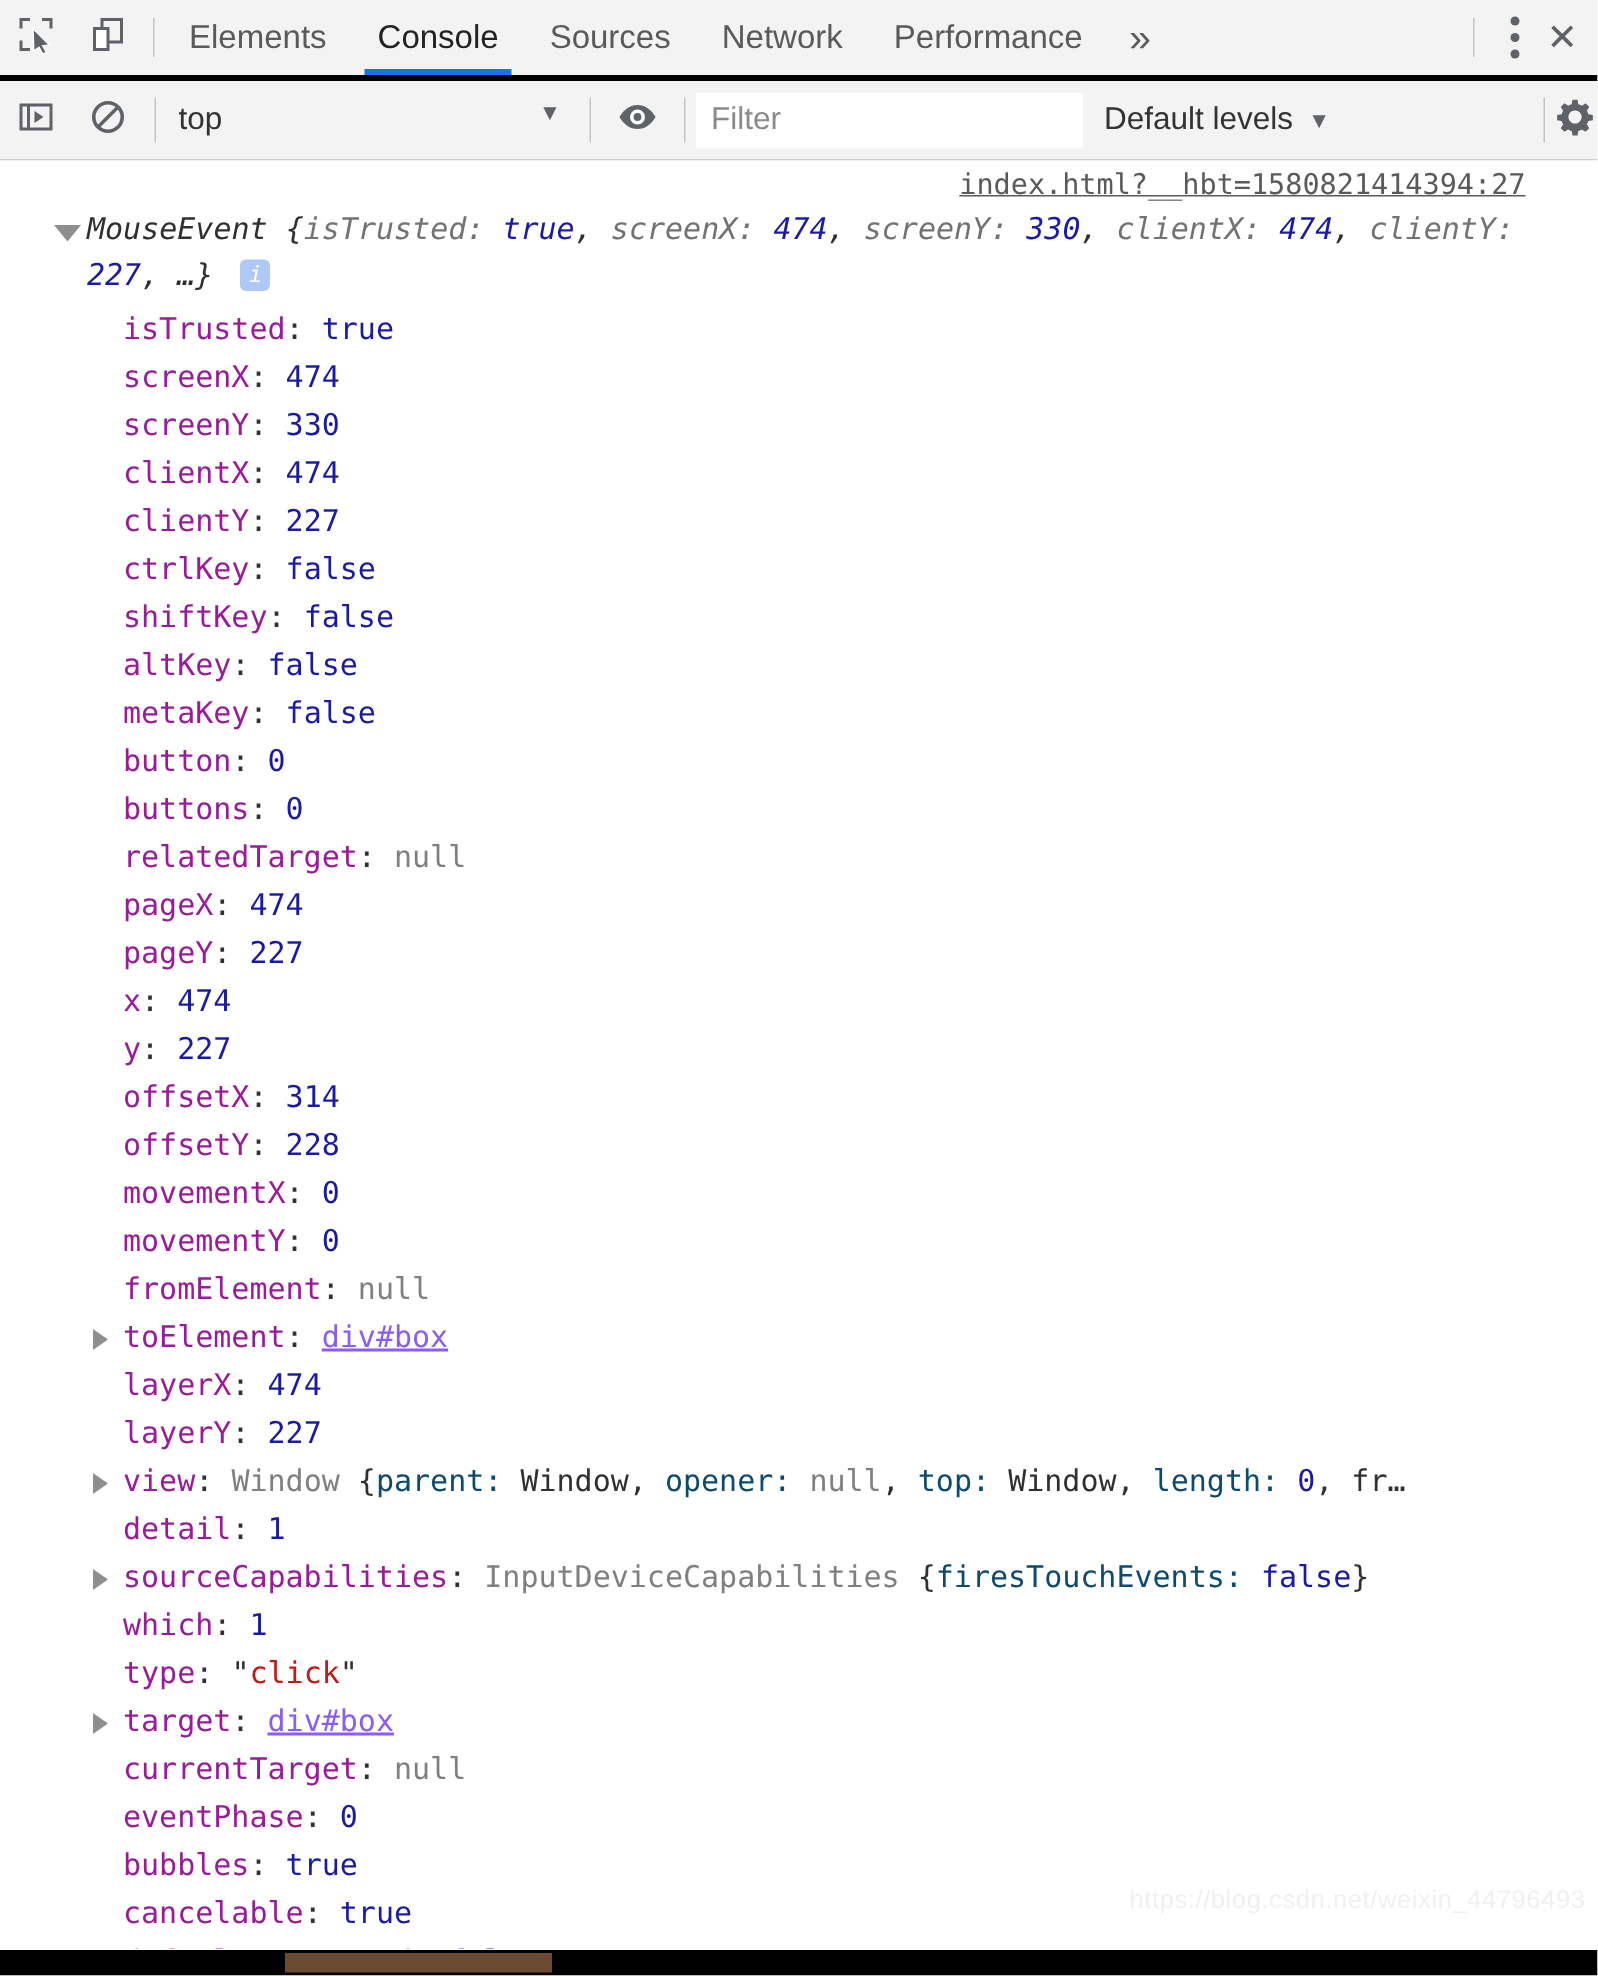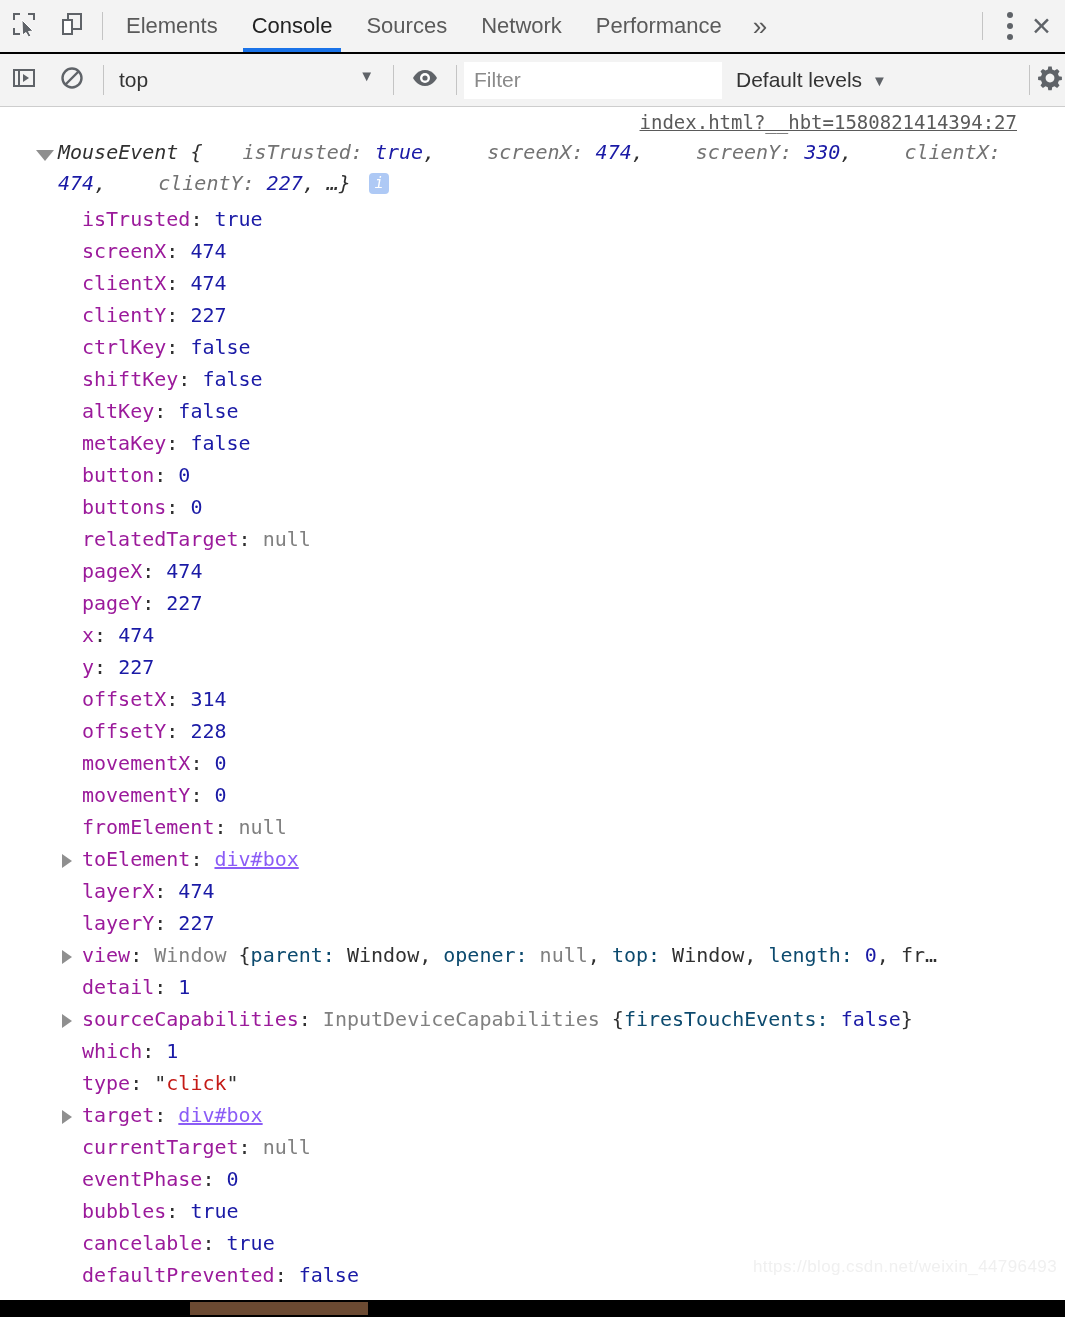--- a/index.html
+++ b/index.html
@@ -12,21 +12,21 @@
     height: 1317px;
     overflow: hidden;
     font-family: "Liberation Sans", sans-serif;
     position: relative;
   }
 
   
   #devtools-tabbar {
     height: 54px;
     background: #f3f3f3;
-    border-bottom: 2px solid #000000;
+    border-bottom: 4px solid #000000;
     display: flex;
     align-items: stretch;
     box-sizing: border-box;
   }
   .tb-icon-btn {
     width: 48px;
     display: flex;
     align-items: center;
     justify-content: center;
     flex: 0 0 auto;
@@ -198,21 +198,21 @@
   .main-arrow {
     position: absolute;
     left: 36px;
     top: 13px;
     width: 0; height: 0;
     border-left: 9px solid transparent;
     border-right: 9px solid transparent;
     border-top: 11px solid #8f8f8f;
   }
   .hdr-class { color: #303030; }
-  .prop-gray { color: #737373; margin-left: 40px; }
+  .prop-gray { color: #737373; }
   .val-blue { color: #1a1aa6; }
   .info-badge {
     display: inline-block;
     width: 20px;
     height: 21px;
     background: #aec9f5;
     border-radius: 4px;
     color: #ffffff;
     font-style: italic;
     font-size: 15px;
@@ -415,20 +415,21 @@
 
   <div id="msg-header">
     <span class="main-arrow"></span>
     <span id="hdr-content"><span class="hdr-class">MouseEvent </span><span>{</span><span class="prop-gray">isTrusted: </span><span class="val-blue">true</span><span>, </span><span class="prop-gray">screenX: </span><span class="val-blue">474</span><span>, </span><span class="prop-gray">screenY: </span><span class="val-blue">330</span><span>, </span><span class="prop-gray">clientX: </span><span class="val-blue">474</span><span>, </span><span class="prop-gray">clientY: </span><span class="val-blue">227</span><span>, …}</span></span>
     <span class="info-badge">i</span>
   </div>
 
   <div id="prop-list">
       <div class="prop-row"><span class="pname">isTrusted</span><span class="pcolon">: </span><span class="v-num">true</span></div>
       <div class="prop-row"><span class="pname">screenX</span><span class="pcolon">: </span><span class="v-num">474</span></div>
+      <div class="prop-row"><span class="pname">screenY</span><span class="pcolon">: </span><span class="v-num">330</span></div>
       <div class="prop-row"><span class="pname">clientX</span><span class="pcolon">: </span><span class="v-num">474</span></div>
       <div class="prop-row"><span class="pname">clientY</span><span class="pcolon">: </span><span class="v-num">227</span></div>
       <div class="prop-row"><span class="pname">ctrlKey</span><span class="pcolon">: </span><span class="v-num">false</span></div>
       <div class="prop-row"><span class="pname">shiftKey</span><span class="pcolon">: </span><span class="v-num">false</span></div>
       <div class="prop-row"><span class="pname">altKey</span><span class="pcolon">: </span><span class="v-num">false</span></div>
       <div class="prop-row"><span class="pname">metaKey</span><span class="pcolon">: </span><span class="v-num">false</span></div>
       <div class="prop-row"><span class="pname">button</span><span class="pcolon">: </span><span class="v-num">0</span></div>
       <div class="prop-row"><span class="pname">buttons</span><span class="pcolon">: </span><span class="v-num">0</span></div>
       <div class="prop-row"><span class="pname">relatedTarget</span><span class="pcolon">: </span><span class="v-null">null</span></div>
       <div class="prop-row"><span class="pname">pageX</span><span class="pcolon">: </span><span class="v-num">474</span></div>

